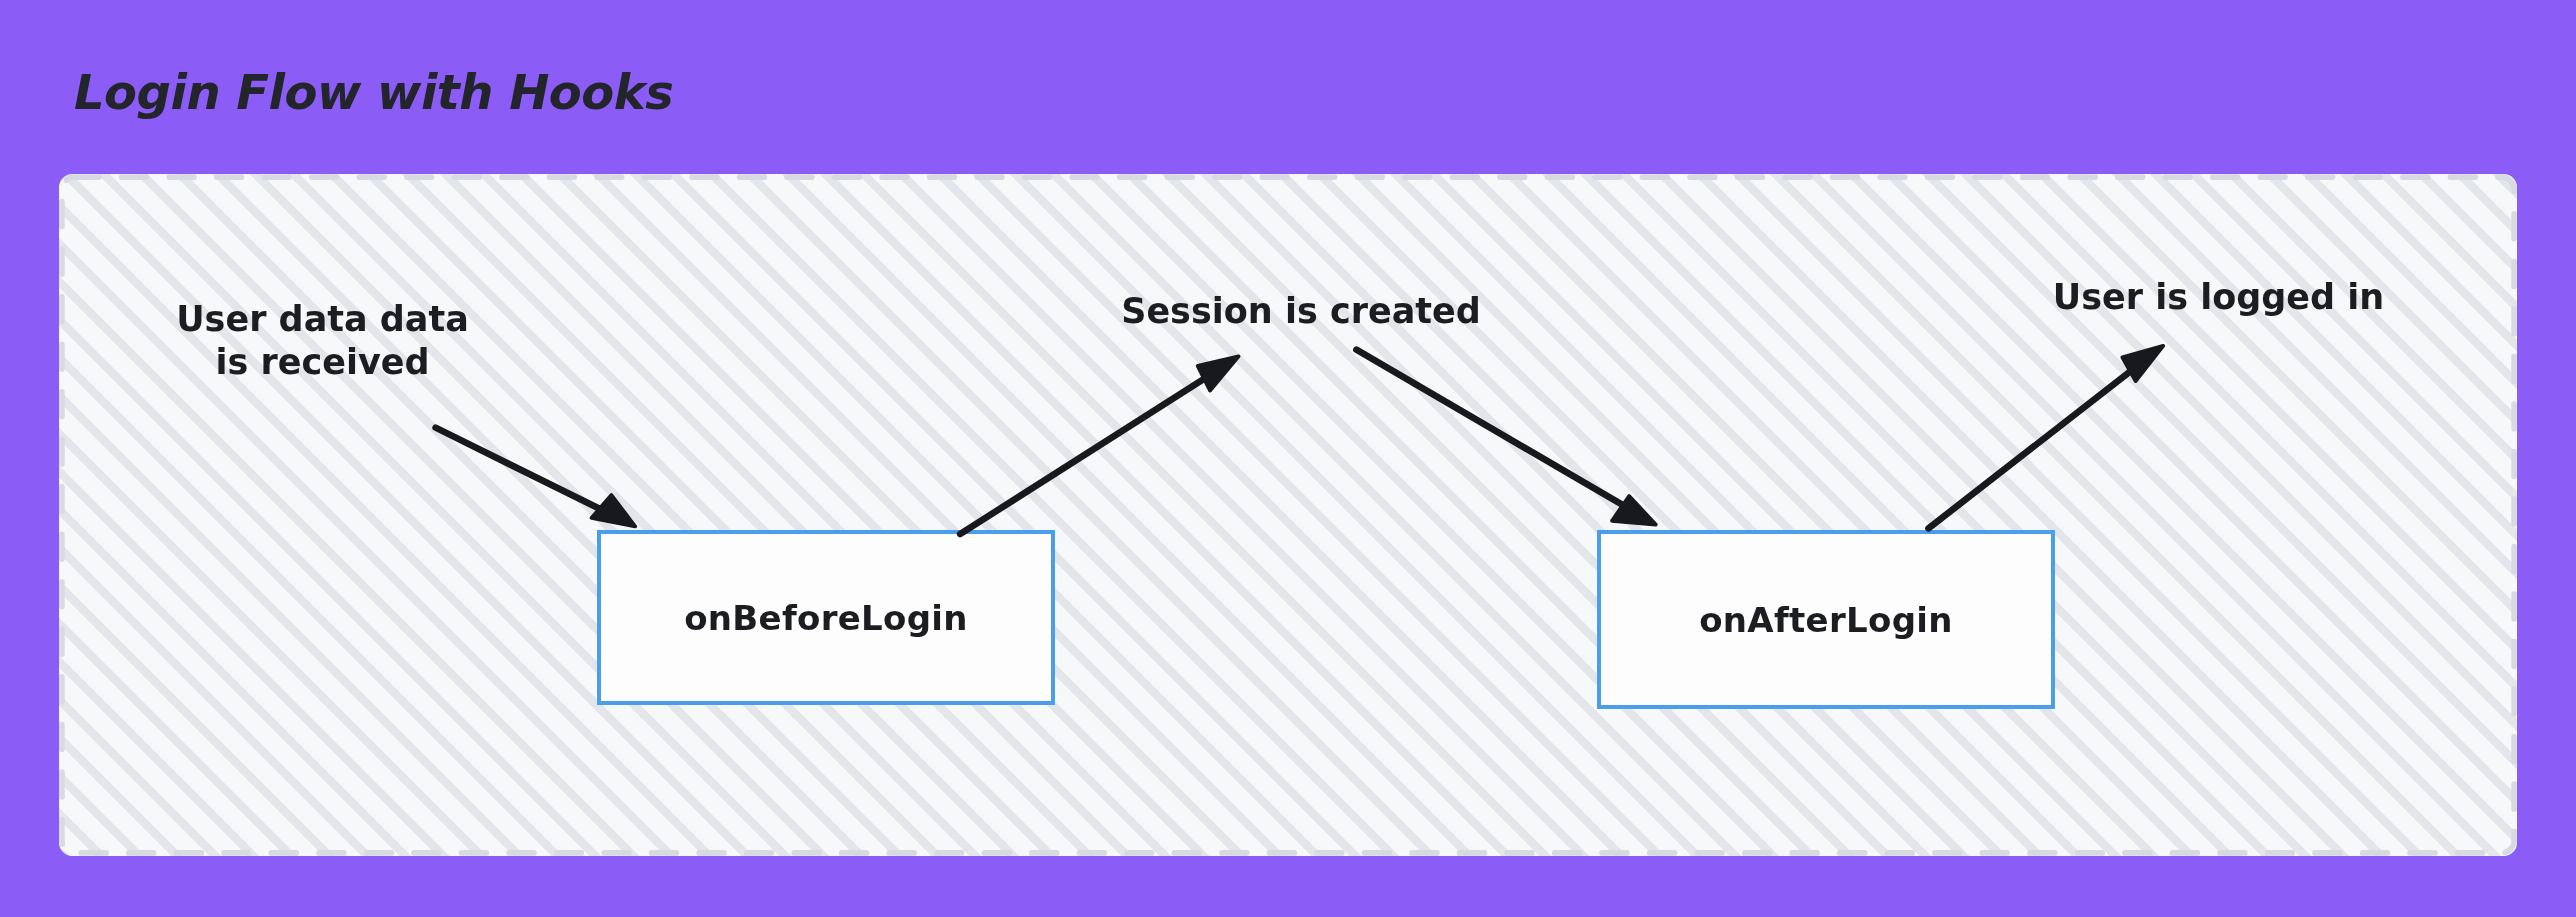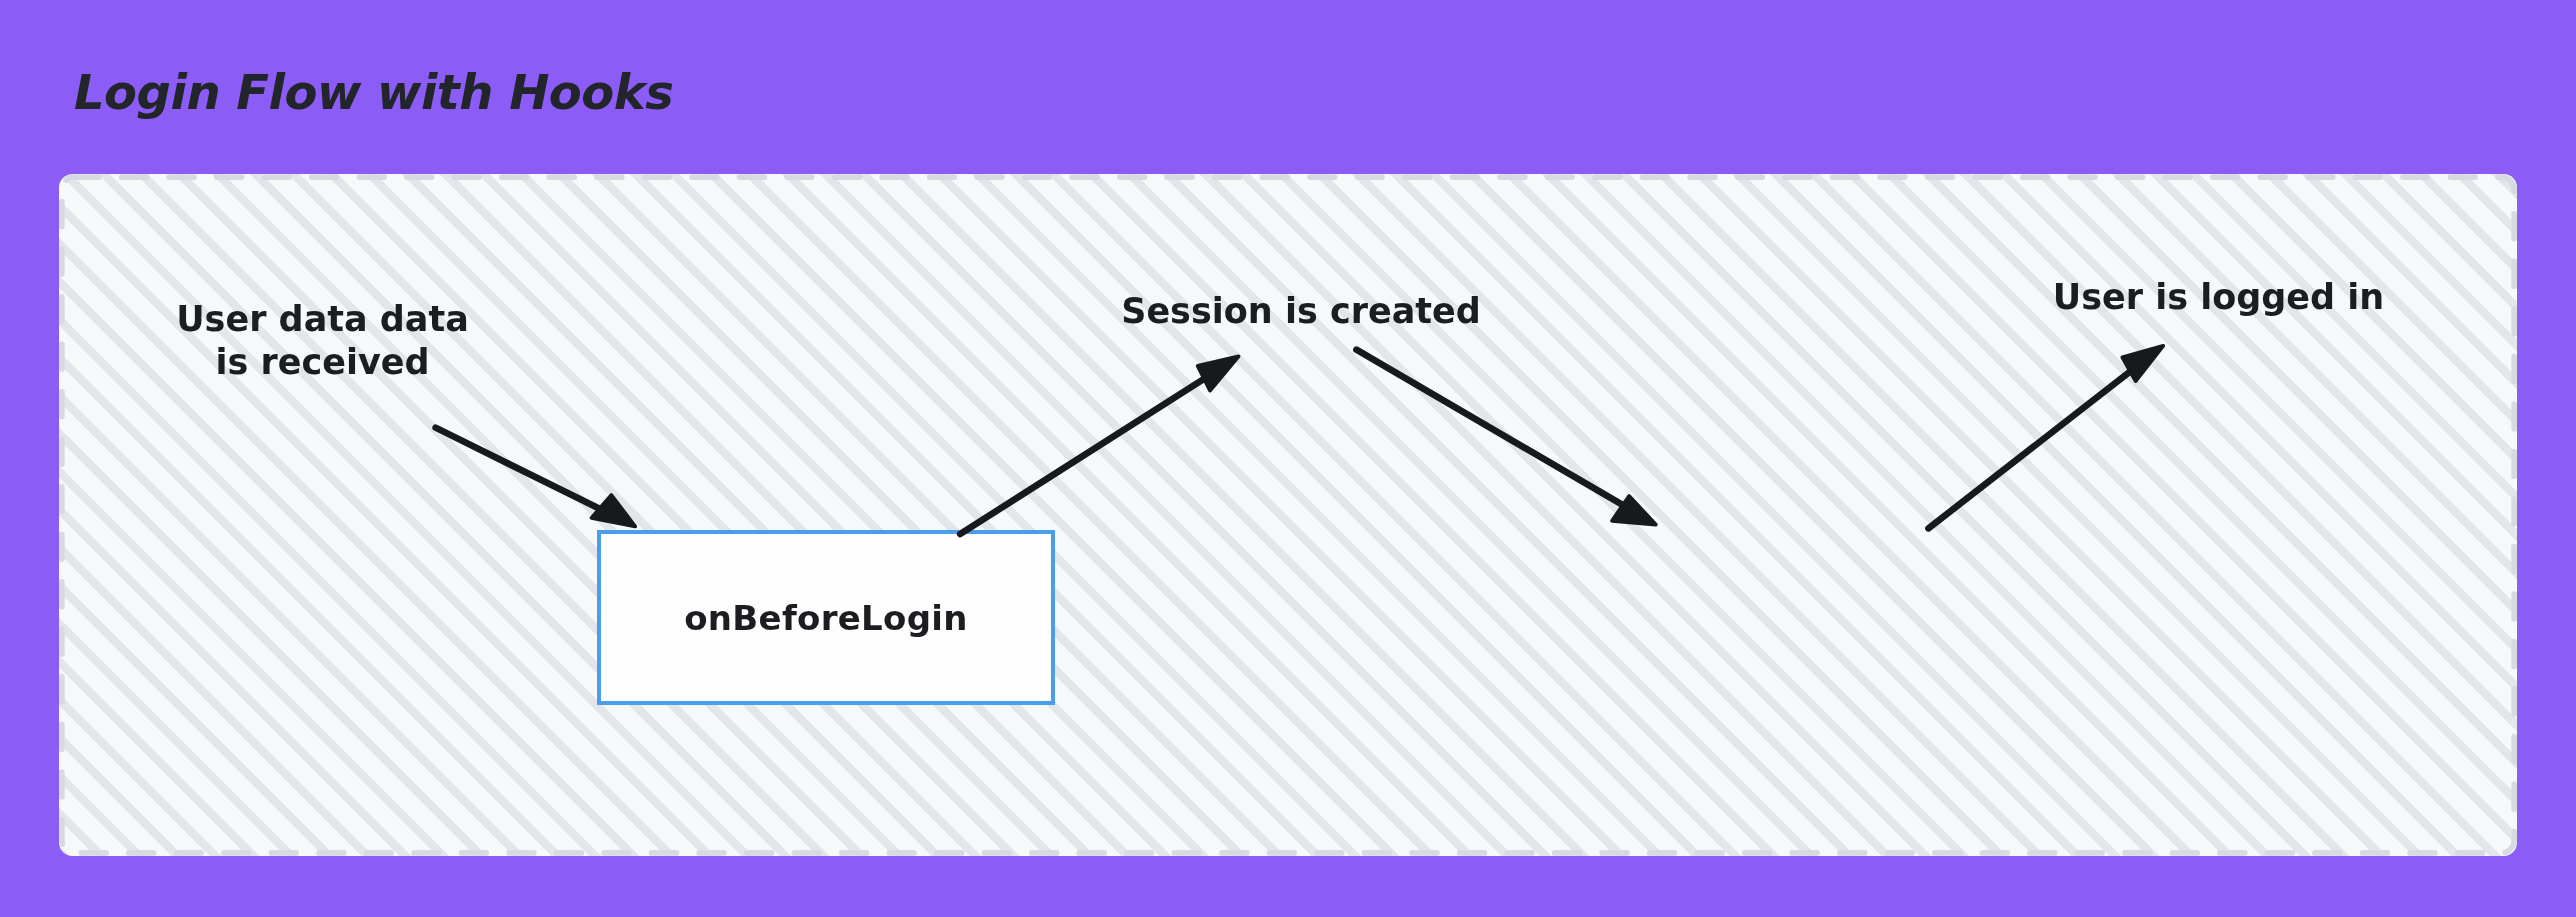--- a/index.html
+++ b/index.html
@@ -142,20 +142,23 @@
   <div id="flow-container">
     <svg id="container-border" viewBox="0 0 2586 717" xmlns="http://www.w3.org/2000/svg">
       <rect x="3" y="3" width="2580" height="711" rx="13" ry="13" fill="none" stroke="#d7dae1" stroke-width="6" stroke-linecap="round" stroke-dasharray="26 24"></rect>
     </svg>
   </div>
 
   <div class="node-box" id="node-on-before-login">
     <span class="node-label">onBeforeLogin</span>
   </div>
 
+  <div class="node-box" id="node-on-after-login">
+    <span class="node-label">onAfterLogin</span>
+  </div>
 
   <div class="edge-label" id="label-user-login-data">User data data
 is received</div>
 
   <div class="edge-label" id="label-user-logged-in">User is logged in</div>
 
   <div class="edge-label" id="label-session-created">Session is created</div>
 
   <svg id="arrow-layer" viewBox="0 0 2710 965" xmlns="http://www.w3.org/2000/svg">
 

